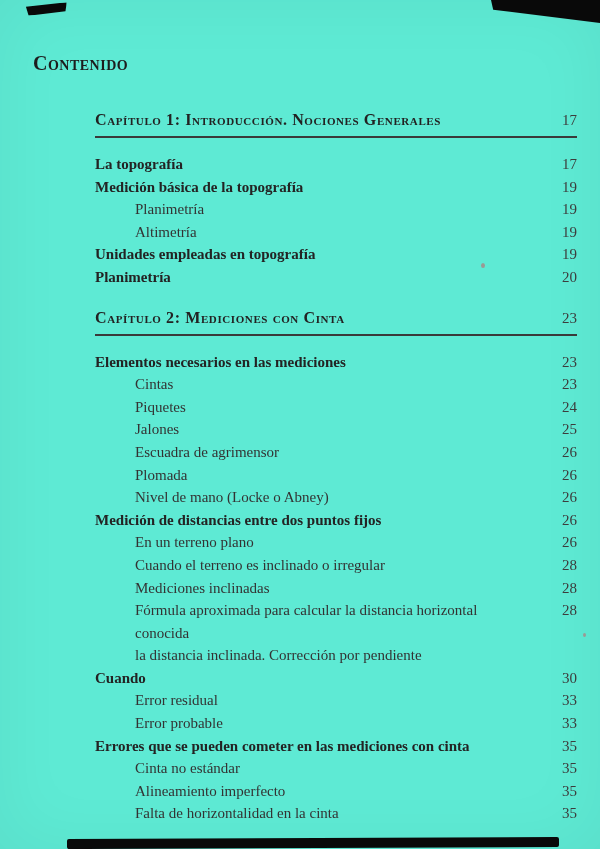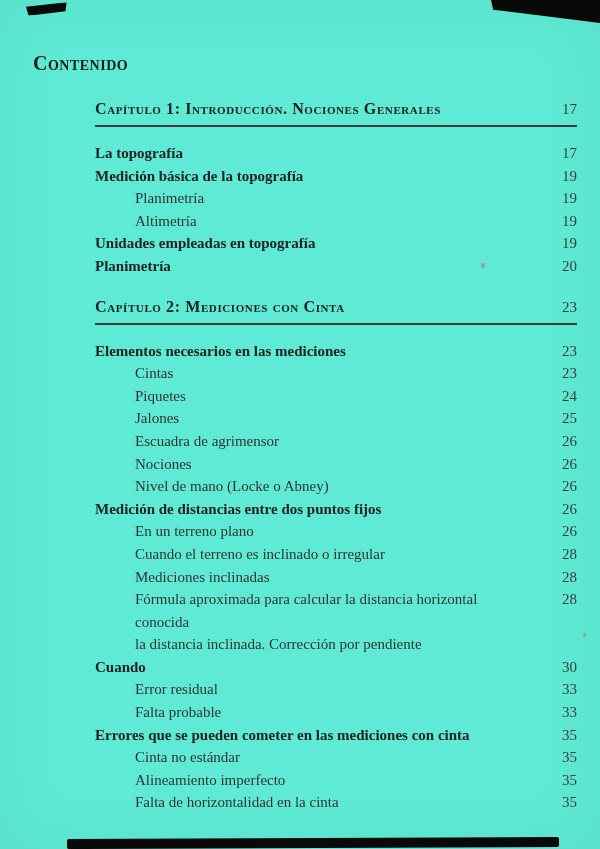--- a/index.html
+++ b/index.html
@@ -36,21 +36,21 @@
     margin: 0;
     font-variant: small-caps;
     font-weight: bold;
     font-size: 20px;
     letter-spacing: 0.5px;
     color: #1d1d1d;
   }
 
   .toc {
     position: absolute;
-    left: 95px; right: 23px; top: 98px;
+    left: 95px; right: 23px; top: 109px;
     font-size: 15px;
   }
   .section + .section { margin-top: 18px; }
 
   .chapter-heading {
     display: flex;
     align-items: baseline;
     border-bottom: 2px solid #3a3a3a;
     padding-bottom: 5px;
     margin-bottom: 15px;
@@ -155,21 +155,21 @@
     <span class="entry-label">Jalones</span>
     <span class="entry-page">25</span>
   </div>
 
   <div class="entry indent">
     <span class="entry-label">Escuadra de agrimensor</span>
     <span class="entry-page">26</span>
   </div>
 
   <div class="entry indent">
-    <span class="entry-label">Nociones</span>
+    <span class="entry-label">Plomada</span>
     <span class="entry-page">26</span>
   </div>
 
   <div class="entry indent">
     <span class="entry-label">Nivel de mano (Locke o Abney)</span>
     <span class="entry-page">26</span>
   </div>
 
   <div class="entry bold">
     <span class="entry-label">Medición de distancias entre dos puntos fijos</span>
@@ -201,21 +201,21 @@
     <span class="entry-label">Cuando</span>
     <span class="entry-page">30</span>
   </div>
 
   <div class="entry indent">
     <span class="entry-label">Error residual</span>
     <span class="entry-page">33</span>
   </div>
 
   <div class="entry indent">
-    <span class="entry-label">Falta probable</span>
+    <span class="entry-label">Error probable</span>
     <span class="entry-page">33</span>
   </div>
 
   <div class="entry bold">
     <span class="entry-label">Errores que se pueden cometer en las mediciones con cinta</span>
     <span class="entry-page">35</span>
   </div>
 
   <div class="entry indent">
     <span class="entry-label">Cinta no estándar</span>

